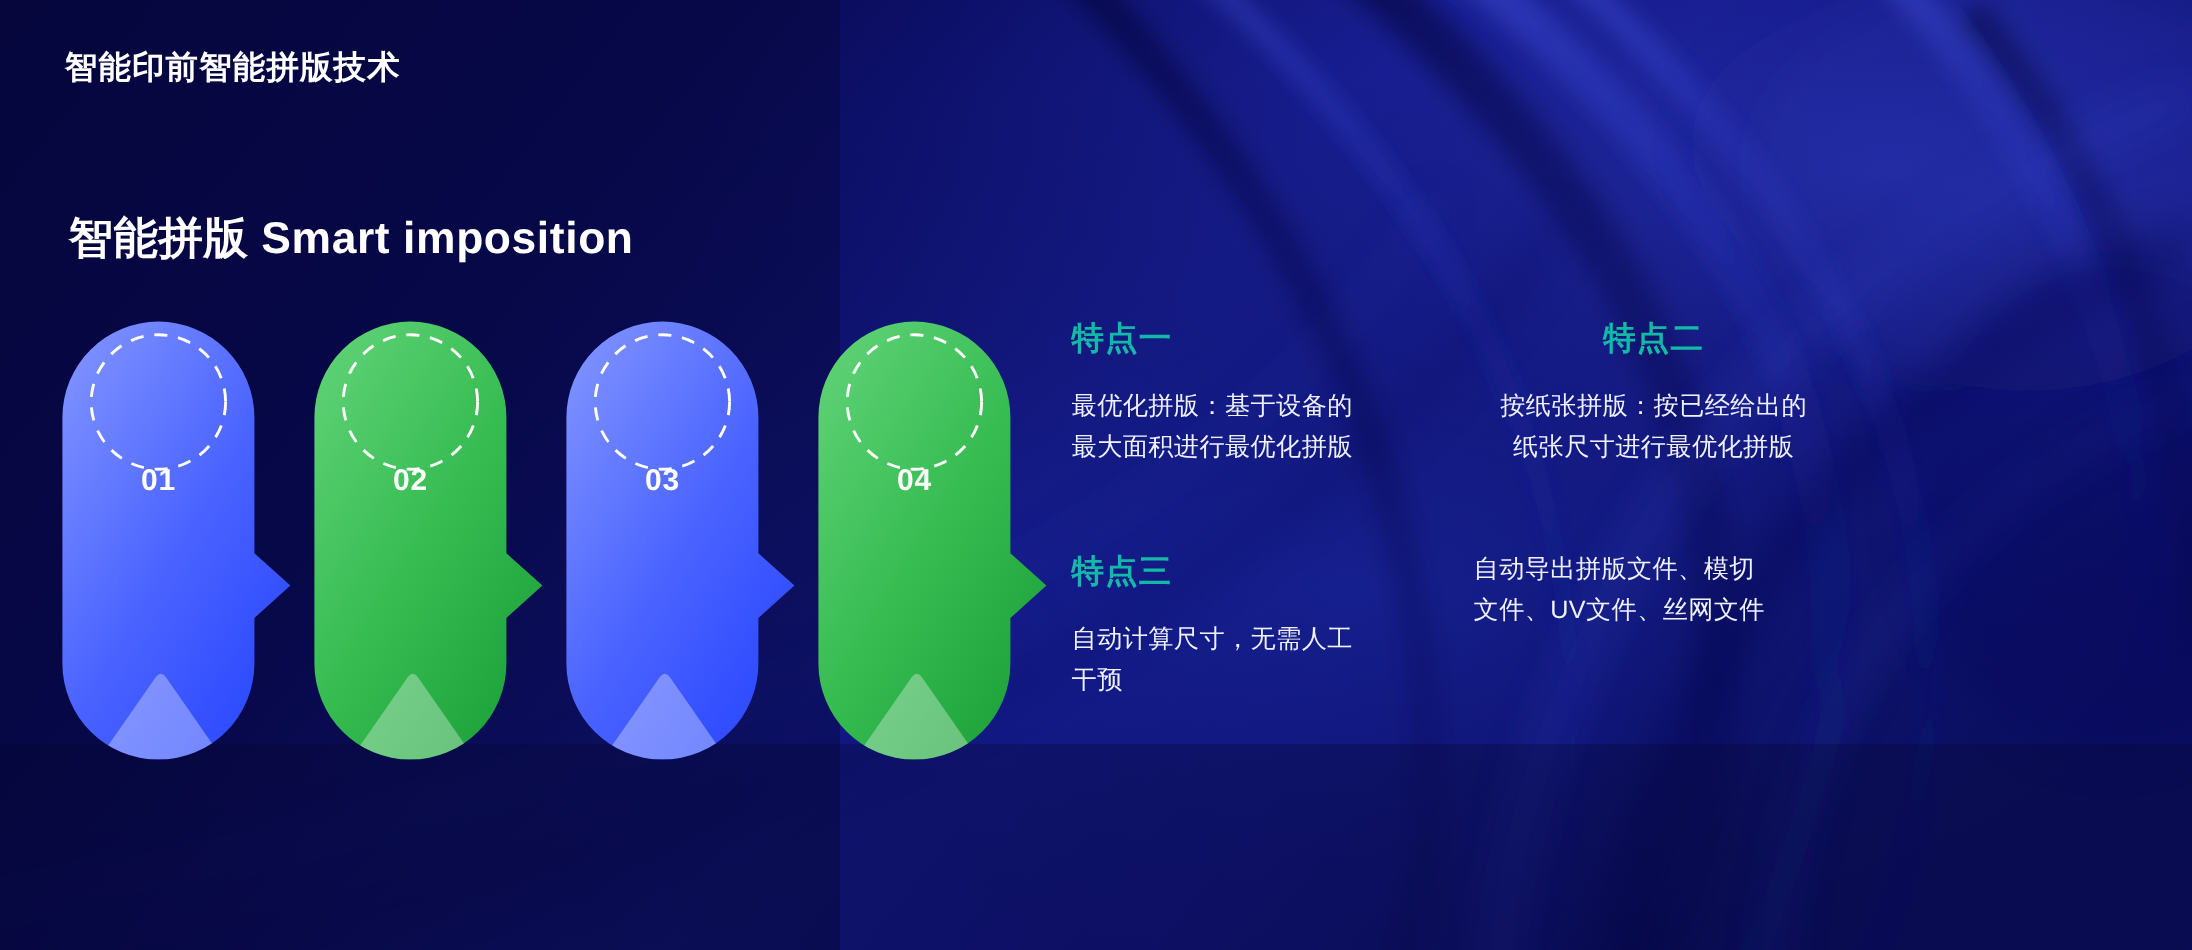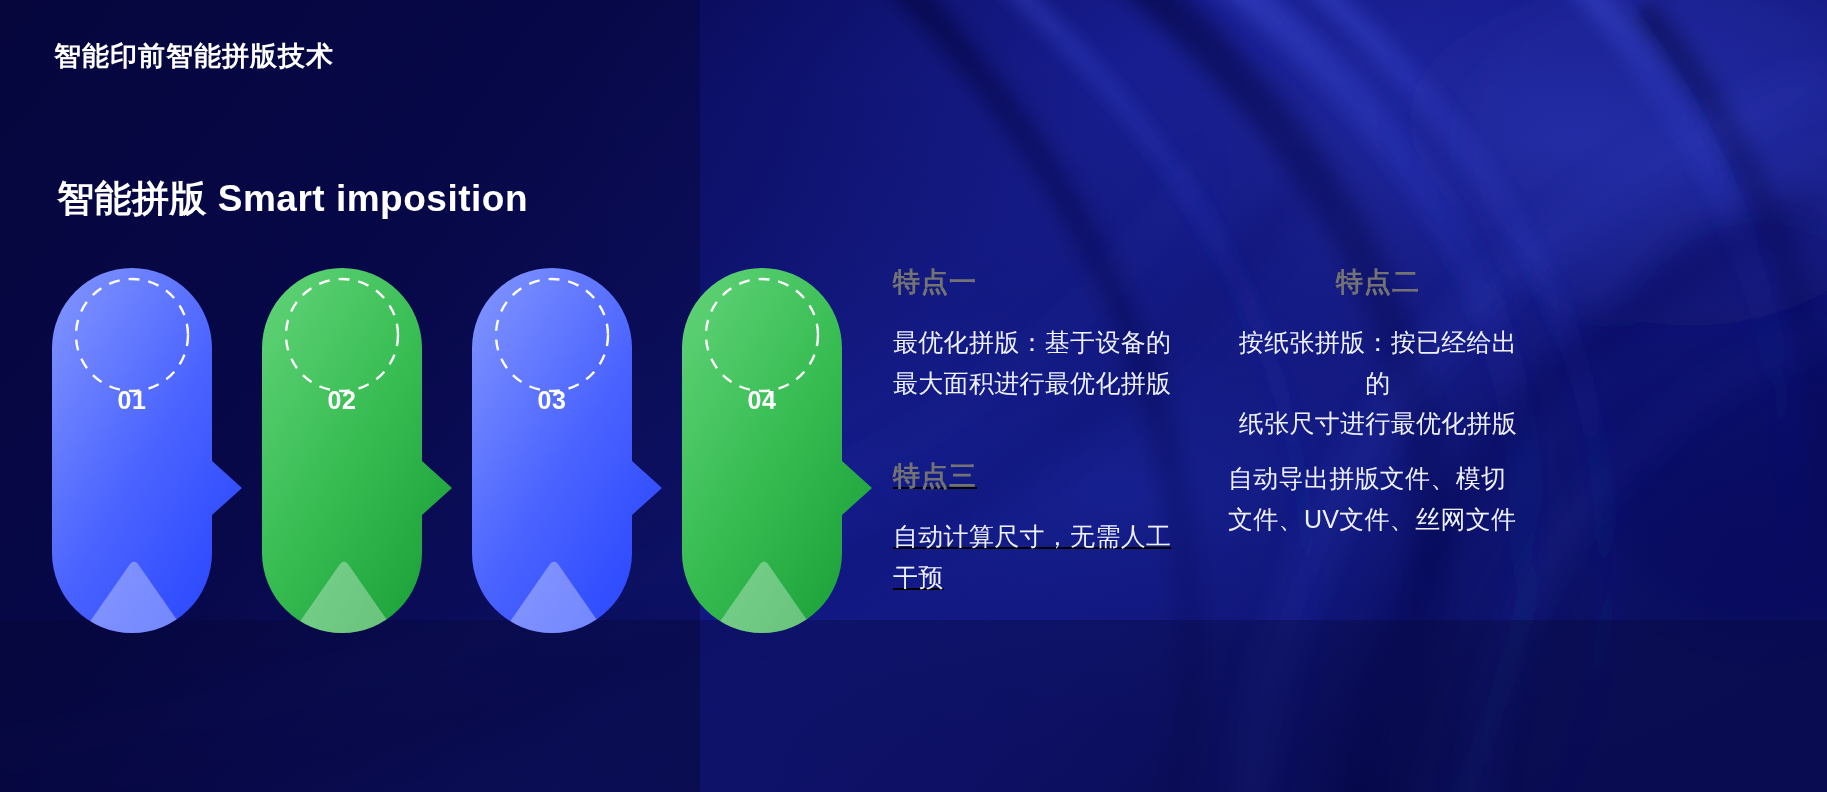--- a/index.html
+++ b/index.html
@@ -35,30 +35,30 @@
     text-align:center;
     font-size:25px; font-weight:bold; color:#ffffff;
     letter-spacing:.5px;
     pointer-events:none;
   }
 
   
   #features{ position:absolute; left:893px; top:264px; width:900px; }
   .feat{ position:absolute; width:300px; }
   .feat-title{
-    font-size:27px; font-weight:bold; color:#737373;
+    font-size:27px; font-weight:bold; color:#14b8a6;
     letter-spacing:1px; margin-bottom:22px; white-space:nowrap;
   }
   .feat-body{
-    font-size:25px; color:#eef1ff; line-height:1.62;
+    font-size:21px; color:#eef1ff; line-height:1.62;
     font-weight:400; letter-spacing:.3px;
   }
   .f1{ left:0;   top:0;   }
   .f2{ left:335px; top:0;text-align:center; }
-  .f3{ left:0;   top:194px;text-decoration:underline; }
+  .f3{ left:0;   top:194px; }
   .f4{ left:335px; top:194px; }
 </style>
 </head>
 <body>
 
 <div id="bg-root">
   <svg id="bg-svg" viewBox="0 0 1827 792" preserveAspectRatio="none">
     <defs>
       <linearGradient id="gBase" x1="0" y1="0" x2="1" y2="0.35">
         <stop offset="0%" stop-color="#060640"></stop>

